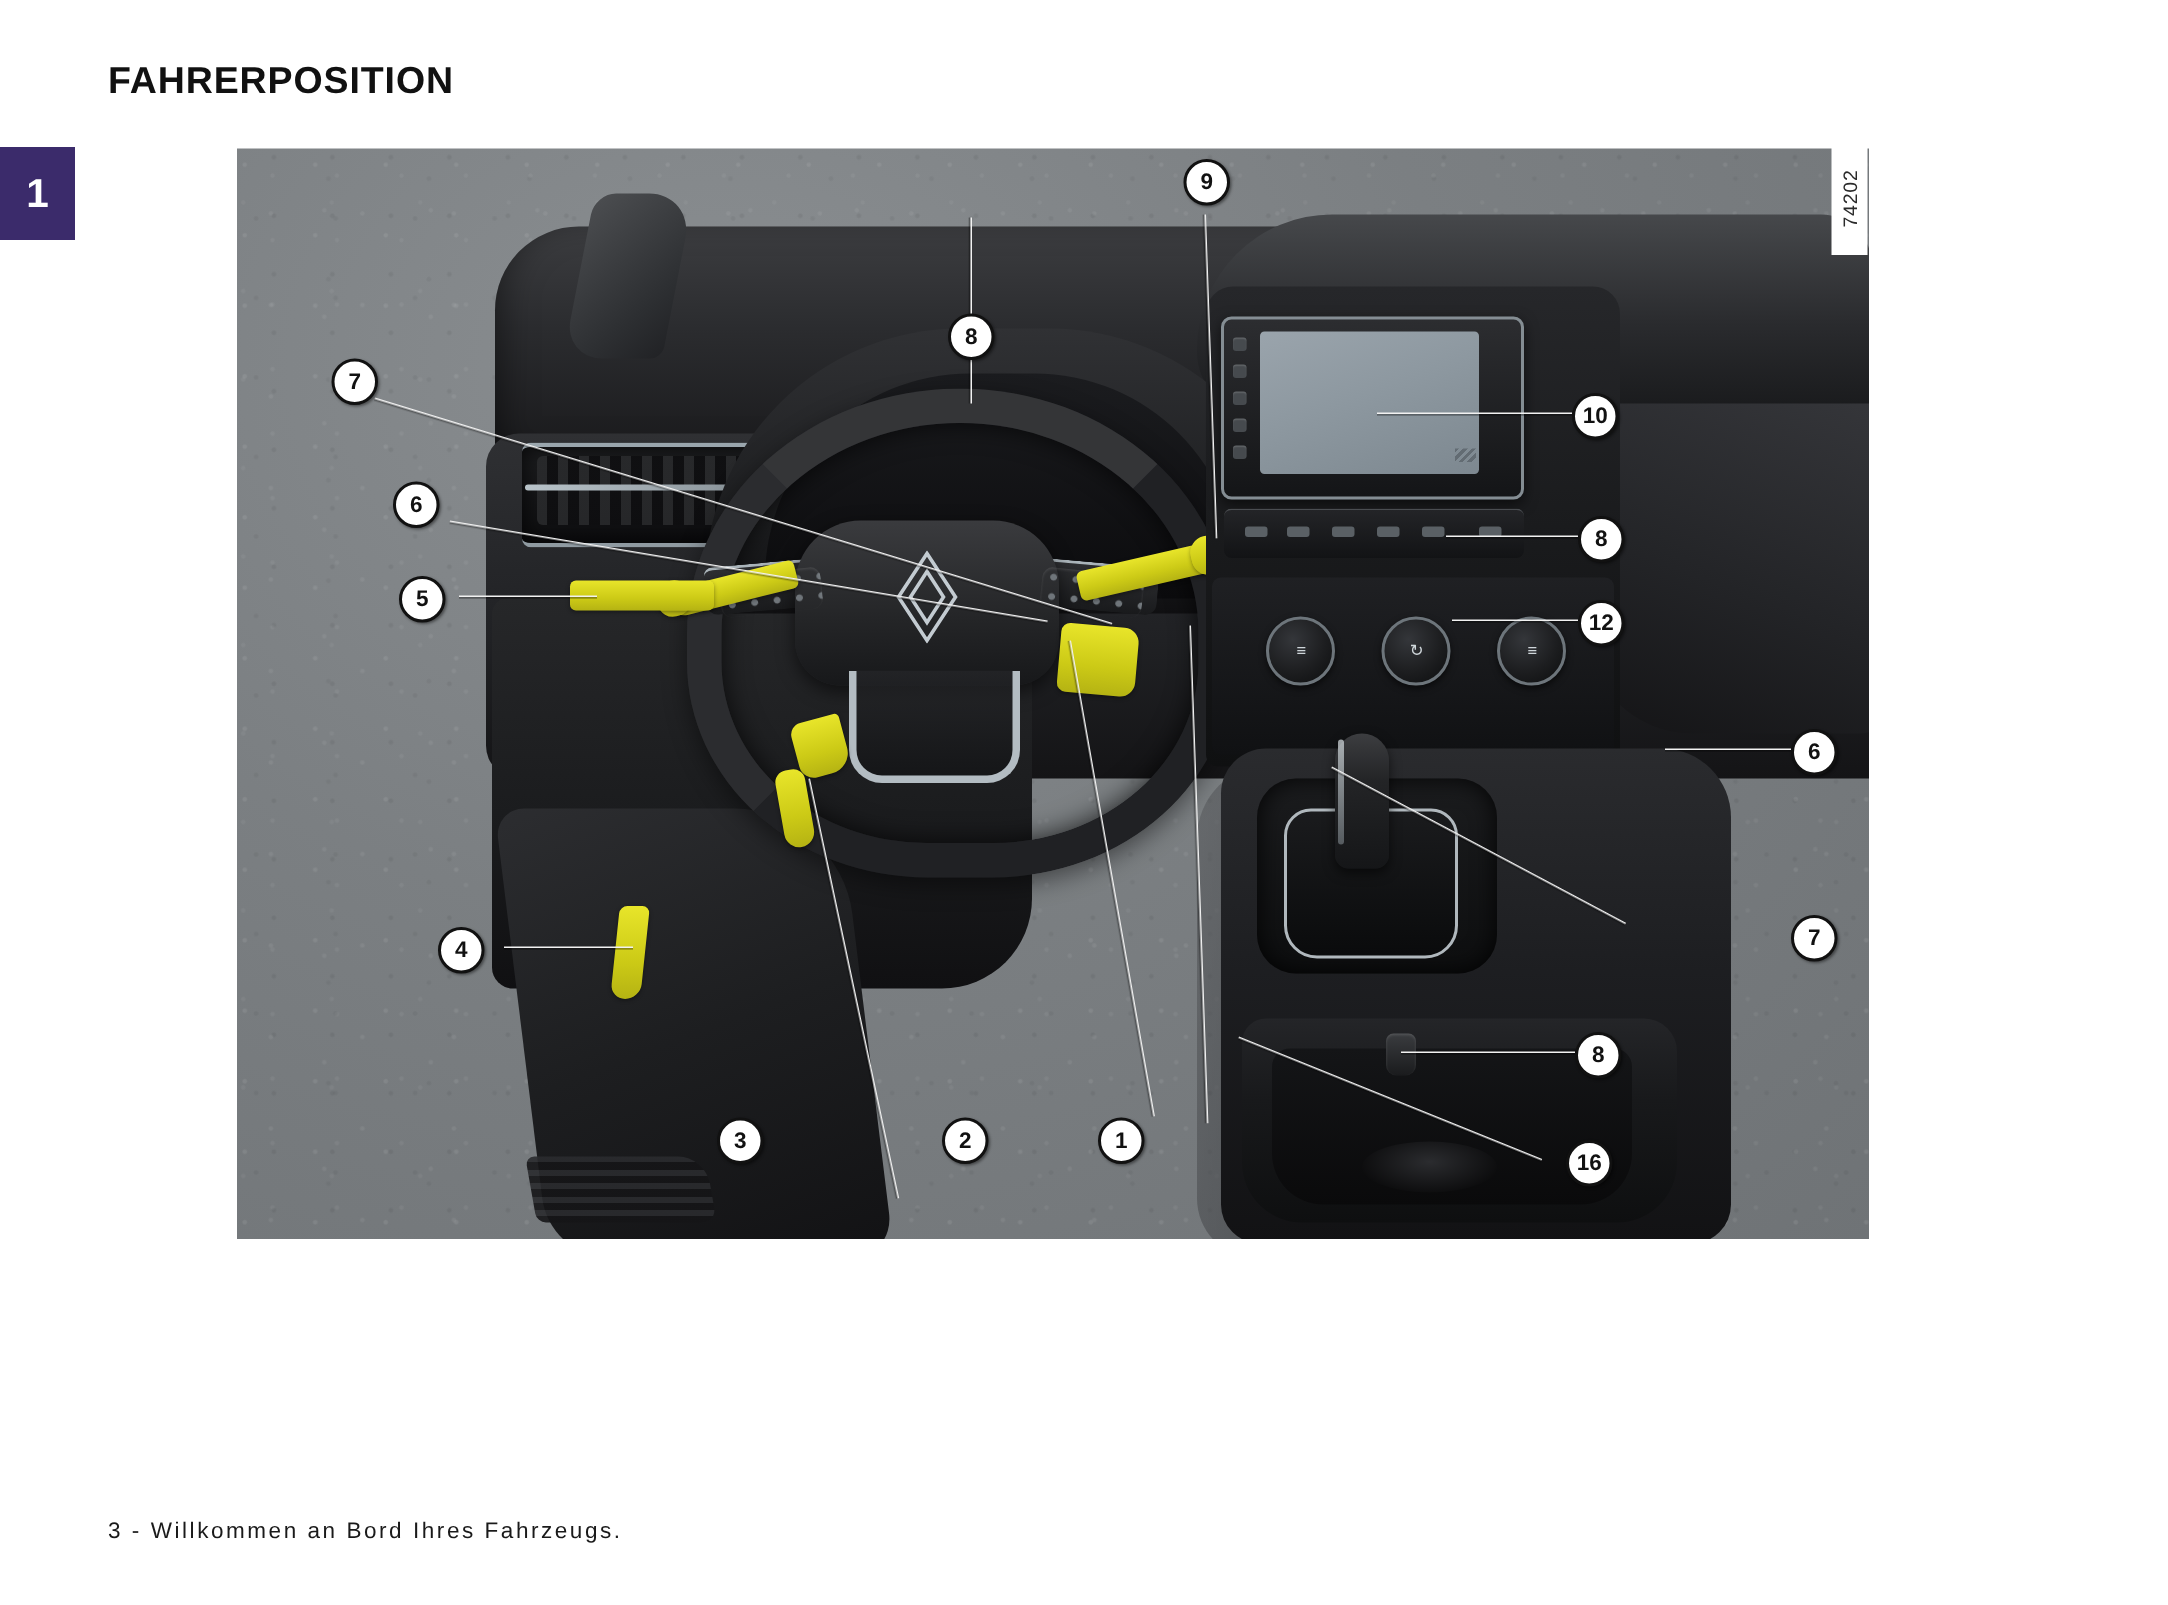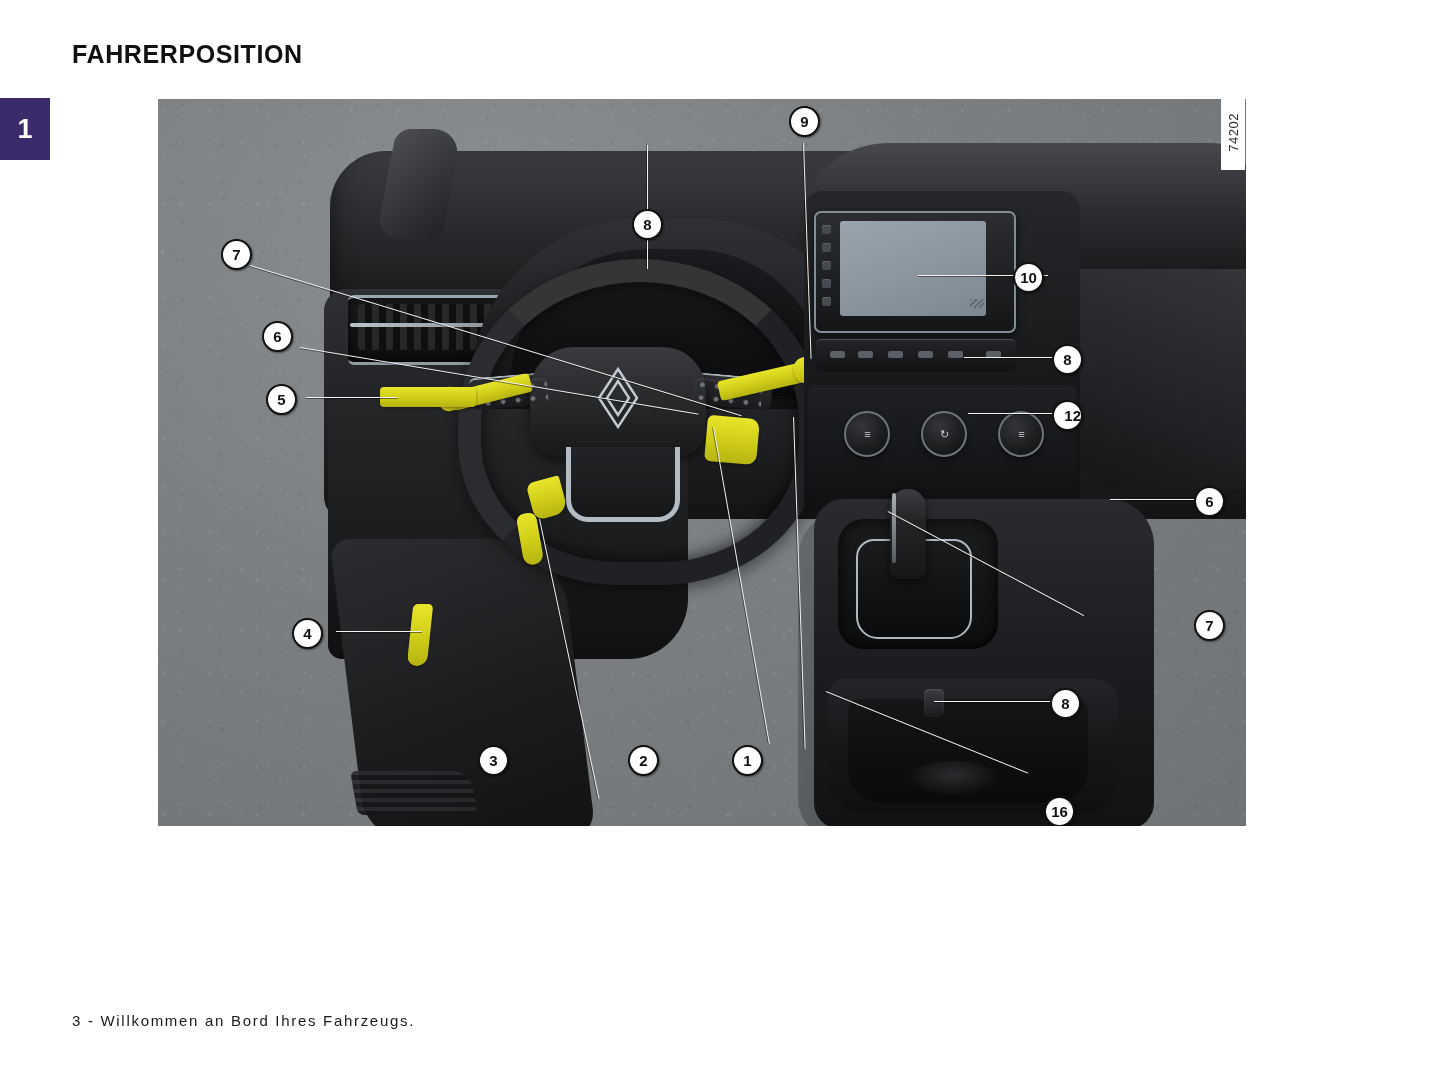--- a/index.html
+++ b/index.html
@@ -601,38 +601,38 @@
     </div>
   <div class="callout-bubble" style="left:320px; top:646px;">
       <span>3</span>
     </div>
   <div class="callout-bubble" style="left:470px; top:646px;">
       <span>2</span>
     </div>
   <div class="callout-bubble" style="left:574px; top:646px;">
       <span>1</span>
     </div>
-  <div class="callout-bubble" style="left:855px; top:163px;">
+  <div class="callout-bubble" style="left:890px; top:163px;">
       <span>10</span>
     </div>
   <div class="callout-bubble" style="left:894px; top:245px;">
       <span>8</span>
     </div>
-  <div class="callout-bubble" style="left:894px; top:301px;justify-content:flex-end;">
+  <div class="callout-bubble" style="left:894px; top:301px;">
       <span>12</span>
     </div>
   <div class="callout-bubble" style="left:1036px;top:387px;">
       <span>6</span>
     </div>
   <div class="callout-bubble" style="left:1036px;top:511px;">
       <span>7</span>
     </div>
   <div class="callout-bubble" style="left:892px; top:589px;">
       <span>8</span>
     </div>
-  <div class="callout-bubble" style="left:886px; top:697px;text-align:right;">
+  <div class="callout-bubble" style="left:886px; top:661px;text-align:right;">
       <span>16</span>
     </div>
 </div>
 
 <div id="image-code">
   <span>74202</span>
 </div>
 
 </body></html>

